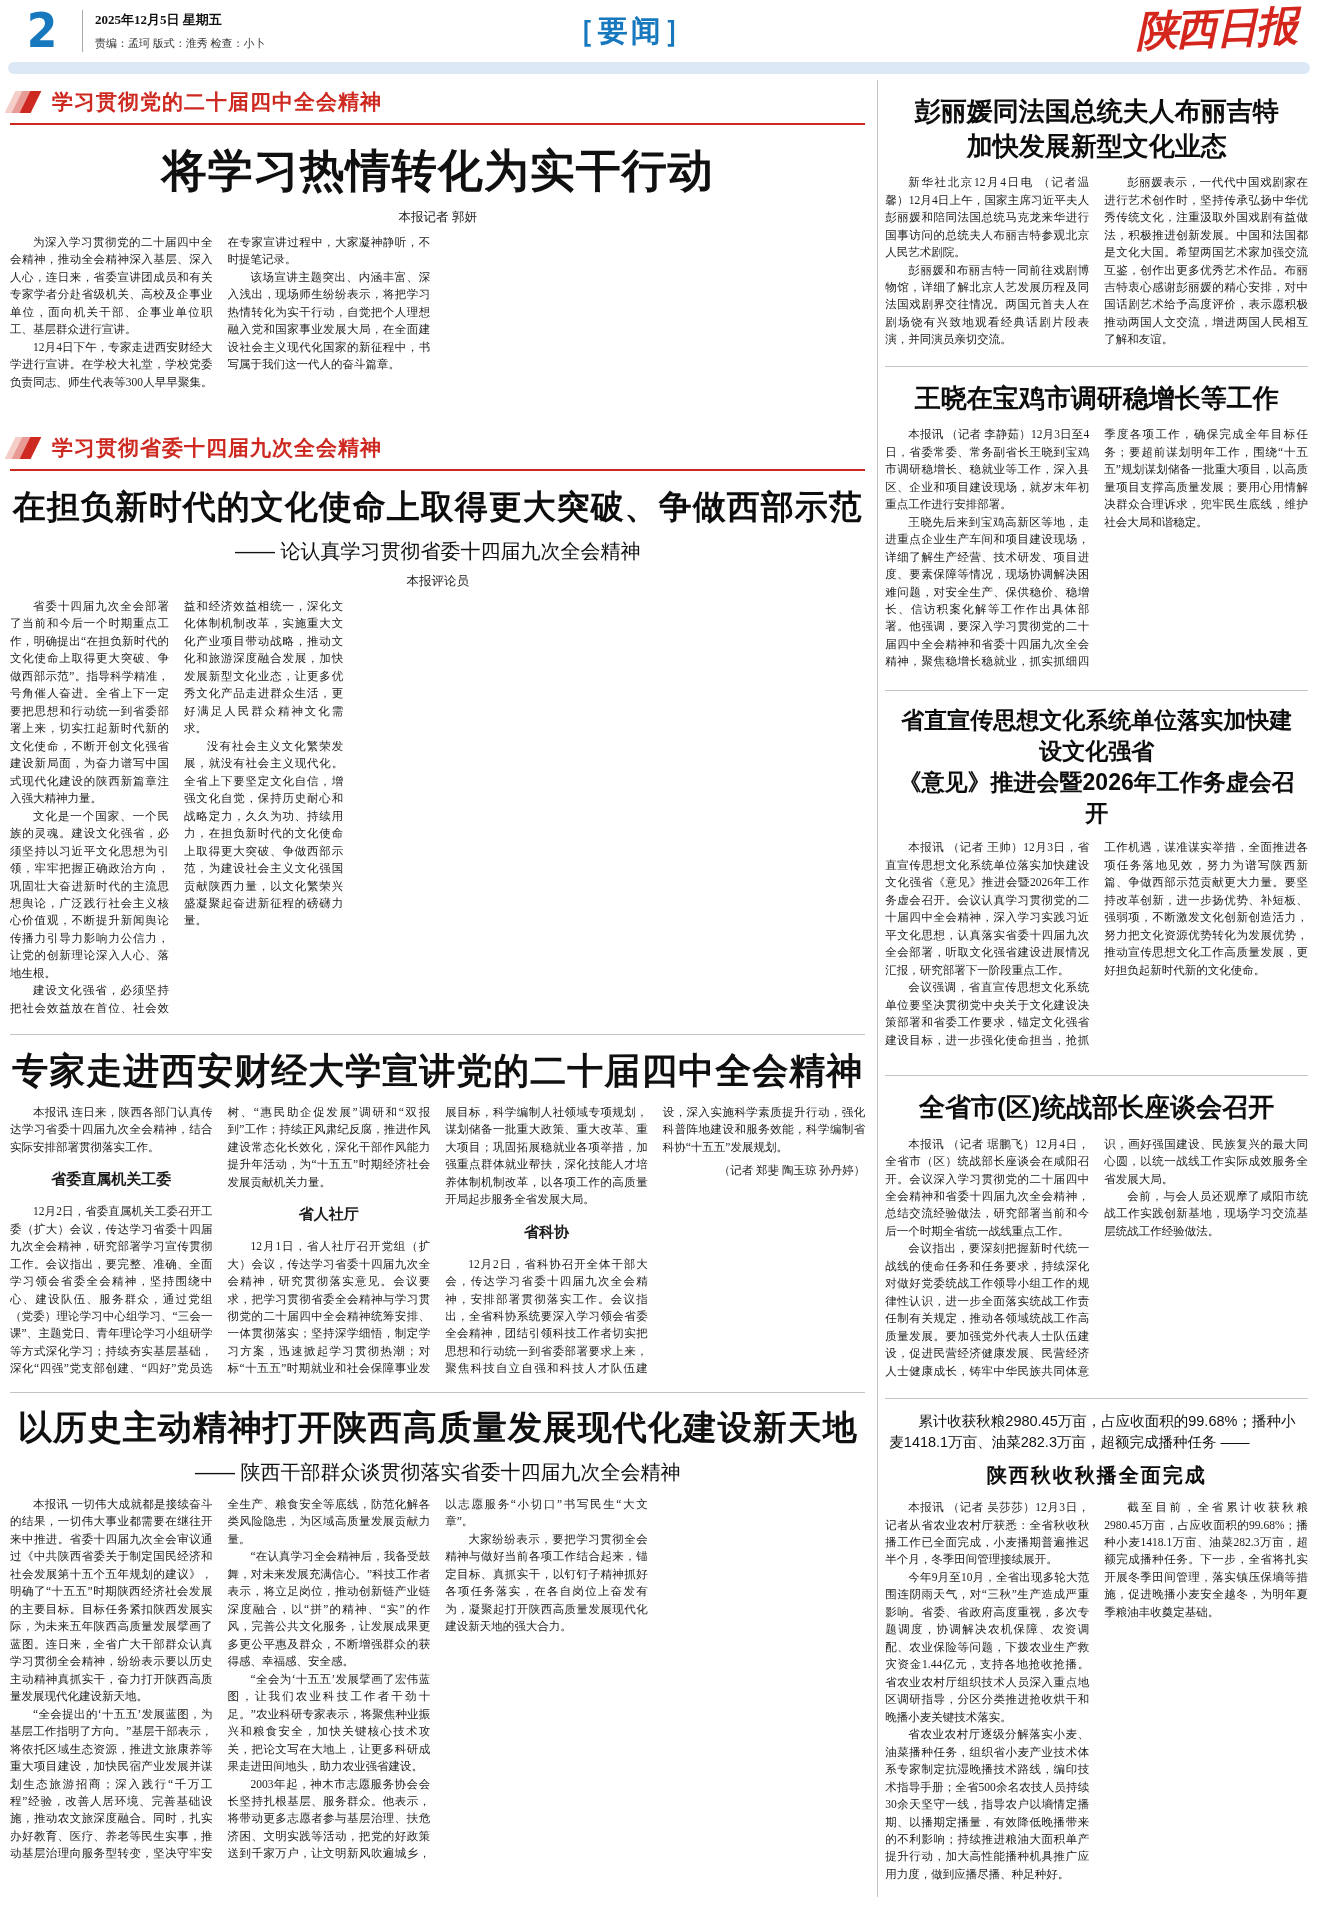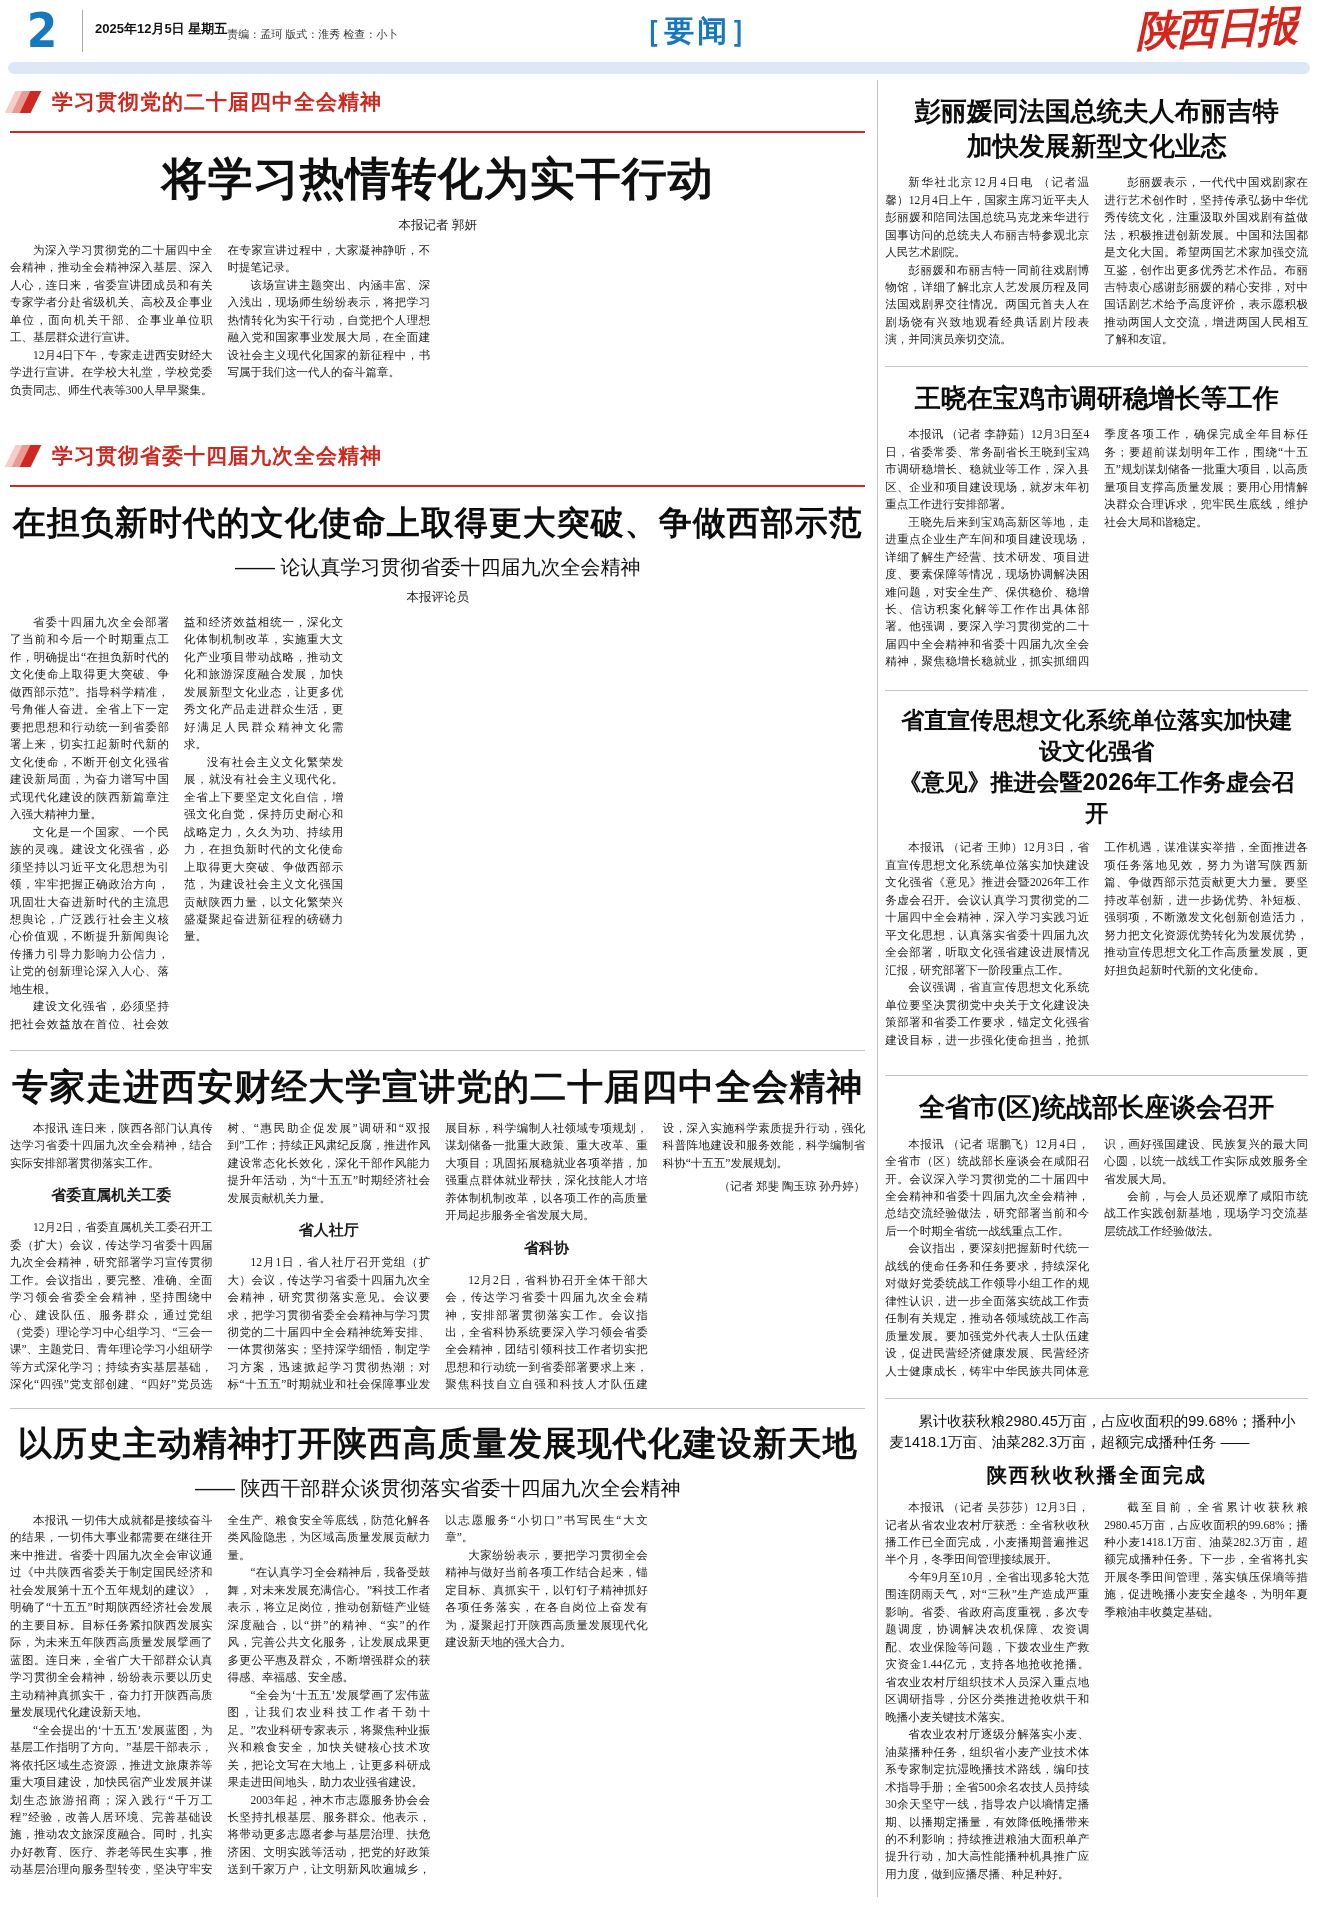--- a/index.html
+++ b/index.html
@@ -3,33 +3,33 @@
 <meta charset="utf-8">
 <style>
   html,body{margin:0;padding:0;background:#e9e9e9;}
   .page{width:1318px;height:1916px;margin:0 auto;background:#ffffff;overflow:hidden;position:relative;
         font-family:"Liberation Sans",sans-serif;color:#1a1a1a;}
   
   .header{display:flex;align-items:center;height:58px;padding:2px 14px 0;}
   .pagenum{font-size:44px;font-weight:800;color:#1878be;line-height:1;width:56px;text-align:center;
            font-family:"DejaVu Sans",sans-serif;transform:scaleY(1.08);}
   .header-divider{width:1px;height:42px;background:#aaa;margin:0 12px;}
-  .dateblock{display:flex;flex-direction:row;justify-content:center;}
+  .dateblock{display:flex;flex-direction:column;justify-content:center;font-family:Liberation Serif, serif;}
   .dateblock .date{font-size:13px;font-weight:bold;color:#111;}
   .dateblock .editors{font-size:11px;color:#333;margin-top:7px;}
   .section-label{flex:1;text-align:center;font-size:30px;font-weight:bold;color:#1878be;letter-spacing:3px;}
   .masthead{width:300px;text-align:right;font-family:"DejaVu Serif",serif;font-style:italic;font-weight:bold;
             font-size:42px;color:#d5261e;letter-spacing:-2px;transform:rotate(-2deg);padding-right:8px;}
   .bluestrip{height:12px;background:#dce8f5;border-radius:7px;margin:2px 8px 0;}
   
   .content{display:flex;padding:6px 10px 0;}
   .left-col{width:858px;padding-right:12px;}
   .right-col{width:424px;padding-left:7px;border-left:1px solid #c4c4c4;}
   
-  .kicker{display:flex;align-items:center;border-bottom:2px solid #ce2920;padding-bottom:15px;margin-top:8px;}
+  .kicker{display:flex;align-items:center;border-bottom:2px solid #ce2920;padding-bottom:7px;margin-top:8px;}
   .kicker-slash{width:34px;height:22px;position:relative;margin-right:8px;flex:0 0 auto;}
   .kicker-slash .s1,.kicker-slash .s2,.kicker-slash .s3{position:absolute;top:0;width:11px;height:22px;transform:skewX(-26deg);}
   .kicker-slash .s1{left:0;background:#f5cdc9;}
   .kicker-slash .s2{left:7px;background:#e89b94;}
   .kicker-slash .s3{left:15px;background:#ce2920;}
   .kicker-label{color:#ce2920;font-size:21px;font-weight:bold;letter-spacing:1px;}
   
   .headline-a{font-size:45px;font-weight:900;text-align:center;color:#101010;margin:16px 0 4px;letter-spacing:1px;}
   .subhead{text-align:center;font-size:20px;color:#111;margin:8px 0 2px;}
   .byline{text-align:center;font-size:12.5px;color:#222;margin:8px 0 8px;}

